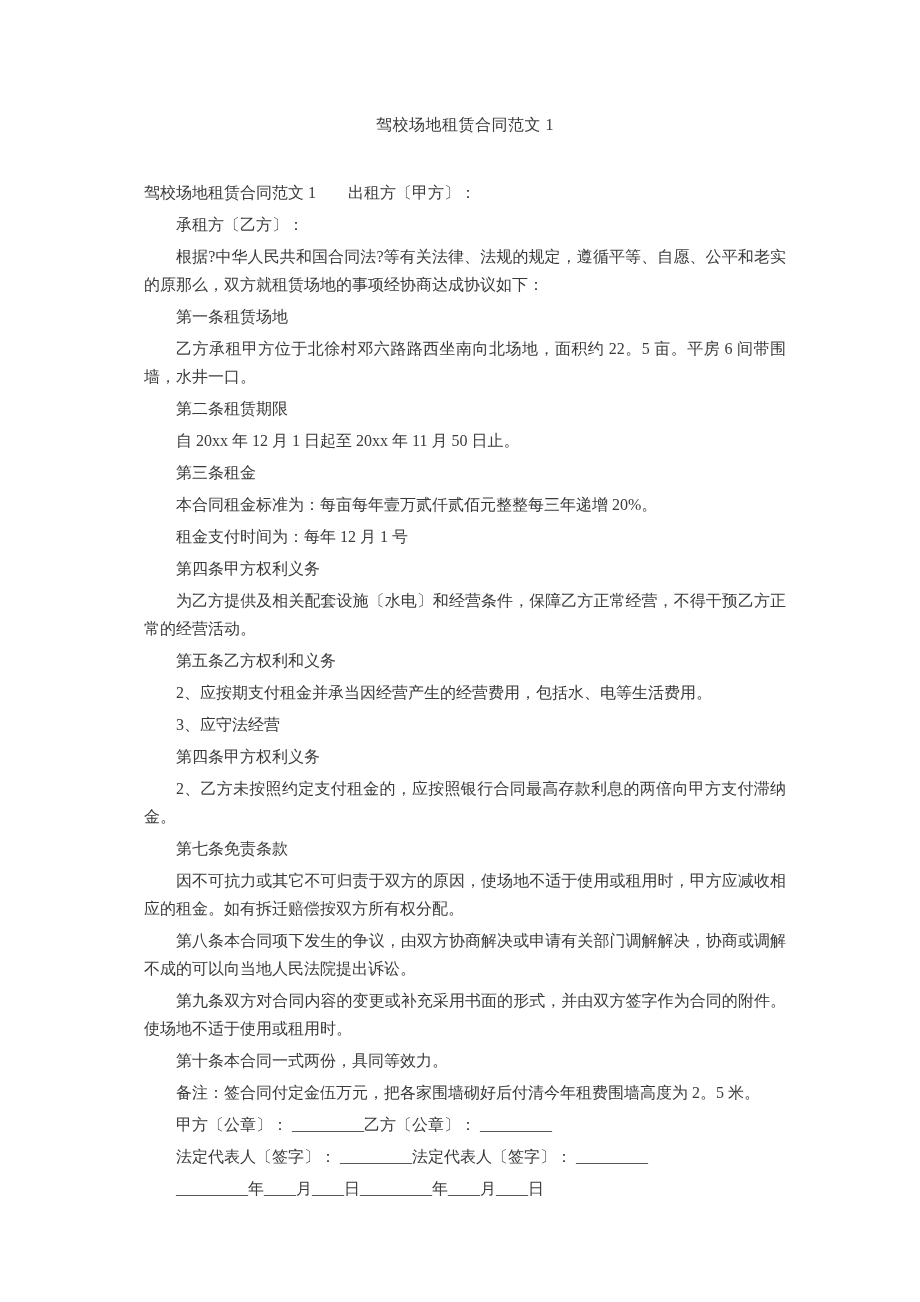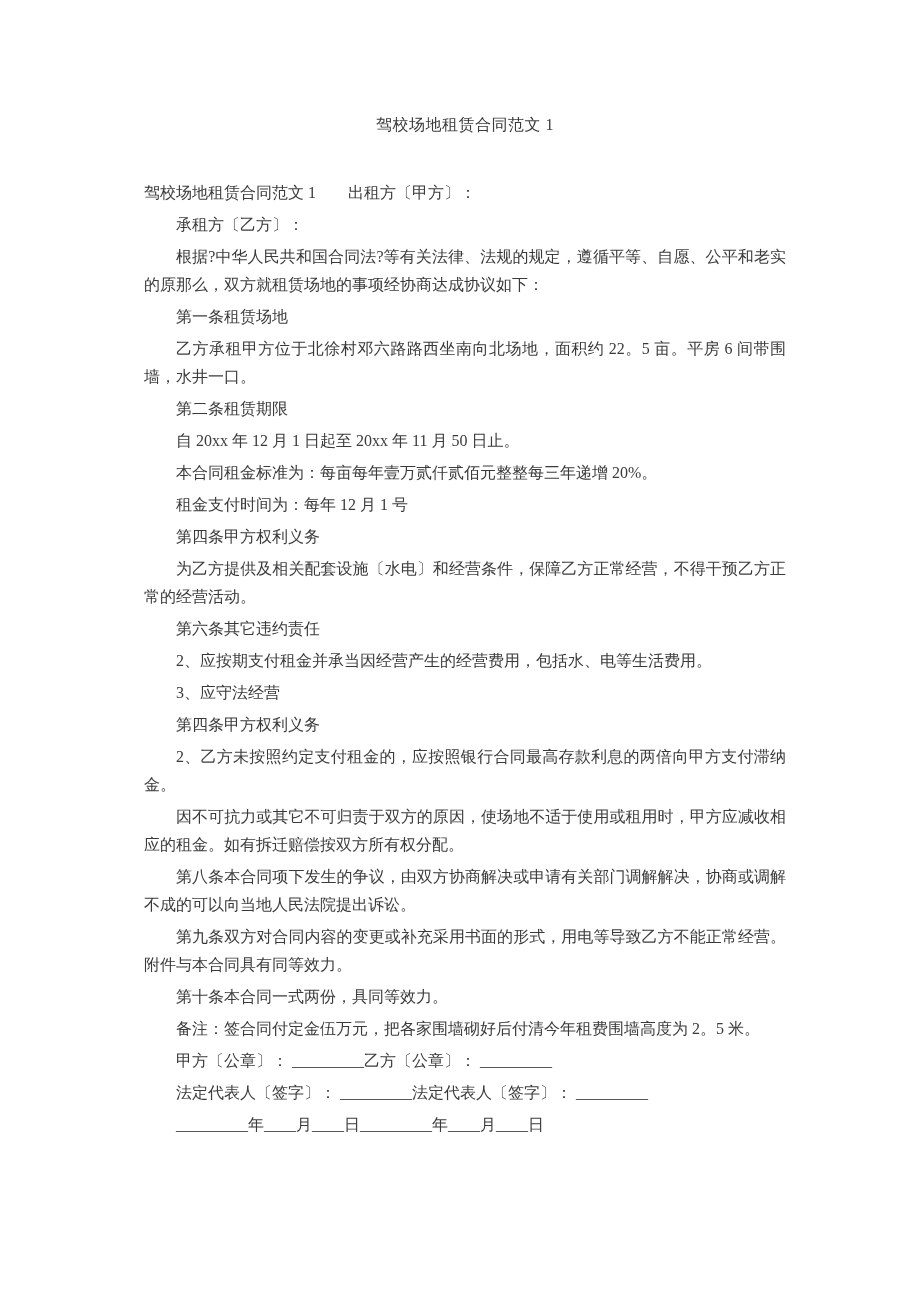--- a/index.html
+++ b/index.html
@@ -47,32 +47,34 @@
   <div class="doc">
     <h1 class="doc-title">驾校场地租赁合同范文 1</h1>
     <div id="paragraphs">
         <p class="para">驾校场地租赁合同范文 1　　出租方〔甲方〕：</p>
         <p class="para indent">承租方〔乙方〕：</p>
         <p class="para indent">根据?中华人民共和国合同法?等有关法律、法规的规定，遵循平等、自愿、公平和老实的原那么，双方就租赁场地的事项经协商达成协议如下：</p>
         <p class="para indent">第一条租赁场地</p>
         <p class="para indent">乙方承租甲方位于北徐村邓六路路西坐南向北场地，面积约 22。5 亩。平房 6 间带围墙，水井一口。</p>
         <p class="para indent">第二条租赁期限</p>
         <p class="para indent">自 20xx 年 12 月 1 日起至 20xx 年 11 月 50 日止。</p>
+        <p class="para indent">第三条租金</p>
         <p class="para indent">本合同租金标准为：每亩每年壹万贰仟贰佰元整整每三年递增 20%。</p>
         <p class="para indent">租金支付时间为：每年 12 月 1 号</p>
         <p class="para indent">第四条甲方权利义务</p>
         <p class="para indent">为乙方提供及相关配套设施〔水电〕和经营条件，保障乙方正常经营，不得干预乙方正常的经营活动。</p>
-        <p class="para indent">第六条其它违约责任</p>
+        <p class="para indent">第五条乙方权利和义务</p>
         <p class="para indent">2、应按期支付租金并承当因经营产生的经营费用，包括水、电等生活费用。</p>
         <p class="para indent">3、应守法经营</p>
         <p class="para indent">第四条甲方权利义务</p>
         <p class="para indent">2、乙方未按照约定支付租金的，应按照银行合同最高存款利息的两倍向甲方支付滞纳金。</p>
+        <p class="para indent">第七条免责条款</p>
         <p class="para indent">因不可抗力或其它不可归责于双方的原因，使场地不适于使用或租用时，甲方应减收相应的租金。如有拆迁赔偿按双方所有权分配。</p>
         <p class="para indent">第八条本合同项下发生的争议，由双方协商解决或申请有关部门调解解决，协商或调解不成的可以向当地人民法院提出诉讼。</p>
-        <p class="para indent">第九条双方对合同内容的变更或补充采用书面的形式，用电等导致乙方不能正常经营。附件与本合同具有同等效力。</p>
+        <p class="para indent">第九条双方对合同内容的变更或补充采用书面的形式，并由双方签字作为合同的附件。使场地不适于使用或租用时。</p>
         <p class="para indent">第十条本合同一式两份，具同等效力。</p>
         <p class="para indent">备注：签合同付定金伍万元，把各家围墙砌好后付清今年租费围墙高度为 2。5 米。</p>
         <p class="para indent">甲方〔公章〕： _________乙方〔公章〕： _________</p>
         <p class="para indent">法定代表人〔签字〕： _________法定代表人〔签字〕： _________</p>
         <p class="para indent">_________年____月____日_________年____月____日</p>
       </div>
   </div>
 </div>
 
 </body></html>

